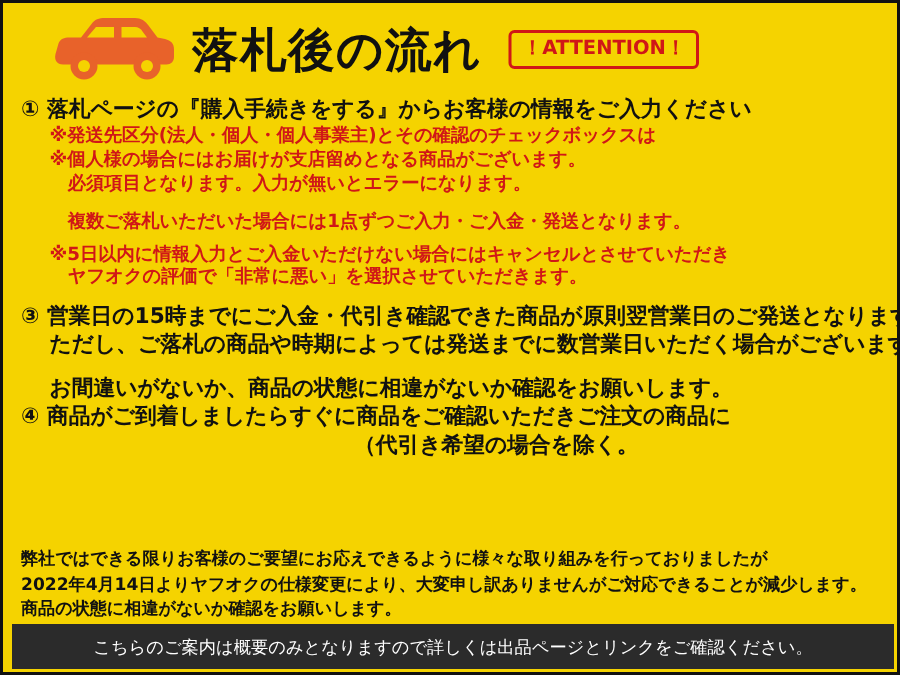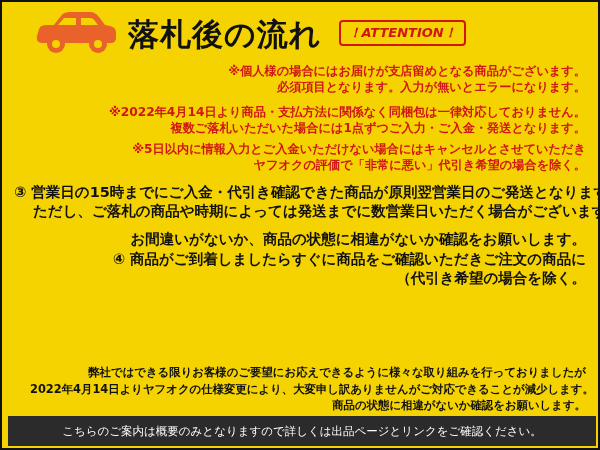--- a/index.html
+++ b/index.html
@@ -13,21 +13,20 @@
     background: #ffffff;
     overflow: hidden;
   }
   .page {
     position: relative;
     width: 600px;
     height: 450px;
     background: #f5d300;
     box-sizing: border-box;
     border: 2px solid #111111;
-    text-align: right;
   }
 
   
   .header {
     position: relative;
     height: 62px;
     display: flex;
     align-items: center;
     padding: 0 10px;
     box-sizing: border-box;
@@ -52,21 +51,20 @@
     margin-left: 18px;
     border: 2px solid #d01717;
     border-radius: 4px;
     color: #d01717;
     font-size: 13px;
     font-weight: bold;
     padding: 4px 7px 5px 7px;
     white-space: nowrap;
     background: #f5d300;
     line-height: 1;
-    font-style: italic;
   }
 
   
   .body {
     padding: 0 12px;
     box-sizing: border-box;
   }
   .block {
     margin-bottom: 9px;
   }
@@ -83,21 +81,21 @@
     font-size: 12.2px;
     color: #d01717;
     font-weight: bold;
     line-height: 1.3;
   }
   .indent1 { padding-left: 19px; }
 
   
   .footer {
     position: absolute;
-    left: 16px;
+    left: 0;
     right: 0;
     bottom: 34px;
     padding: 0 12px;
     box-sizing: border-box;
   }
   .footer .line {
     font-size: 11.4px;
     font-weight: bold;
     line-height: 1.45;
     color: #111111;
@@ -134,30 +132,31 @@
         <circle cx="64" cy="35" r="4" fill="#f5d300"></circle>
       </svg>
     </span>
     <span class="header-title">落札後の流れ</span>
     <span class="attention">！ATTENTION！</span>
   </div>
 
   <div class="body">
 
     <div class="block">
+      <div class="line lv1">① 落札ページの『購入手続きをする』からお客様の情報をご入力ください</div>
+      <div class="line note indent1">※発送先区分(法人・個人・個人事業主)とその確認のチェックボックスは</div>
       <div class="line note indent1">※個人様の場合にはお届けが支店留めとなる商品がございます。</div>
       <div class="line note indent1">　必須項目となります。入力が無いとエラーになります。</div>
     </div>
 
     <div class="block">
-      <div class="line note indent1">※2022年4月14日より商品・支払方法に関係なく同梱包は一律対応しておりません。</div>
       <div class="line note indent1">　複数ご落札いただいた場合には1点ずつご入力・ご入金・発送となります。</div>
       <div class="line note indent1" style="height:6px"></div>
       <div class="line note indent1">※5日以内に情報入力とご入金いただけない場合にはキャンセルとさせていただき</div>
-      <div class="line note indent1">　ヤフオクの評価で「非常に悪い」代引き希望の場合を除く。</div>
+      <div class="line note indent1">　ヤフオクの評価で「非常に悪い」を選択させていただきます。</div>
     </div>
 
     <div class="block">
       <div class="line lv1">③ 営業日の15時までにご入金・代引き確認できた商品が原則翌営業日のご発送となります。</div>
       <div class="line lv1 indent1">ただし、ご落札の商品や時期によっては発送までに数営業日いただく場合がございます。</div>
     </div>
 
     <div class="block">
       <div class="line lv1 indent1">お間違いがないか、商品の状態に相違がないか確認をお願いします。</div>
       <div class="line lv1">④ 商品がご到着しましたらすぐに商品をご確認いただきご注文の商品に</div>

